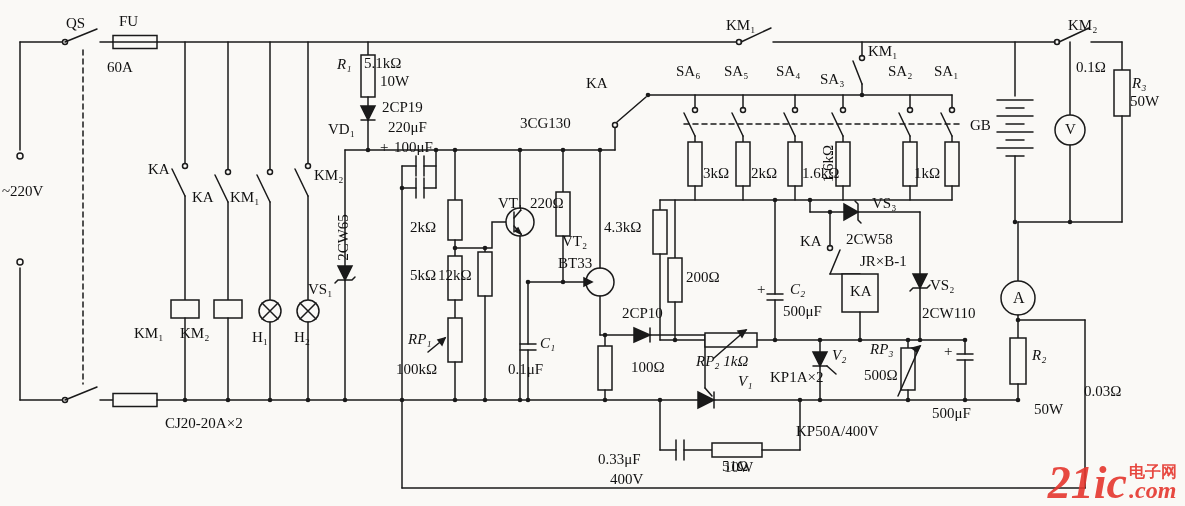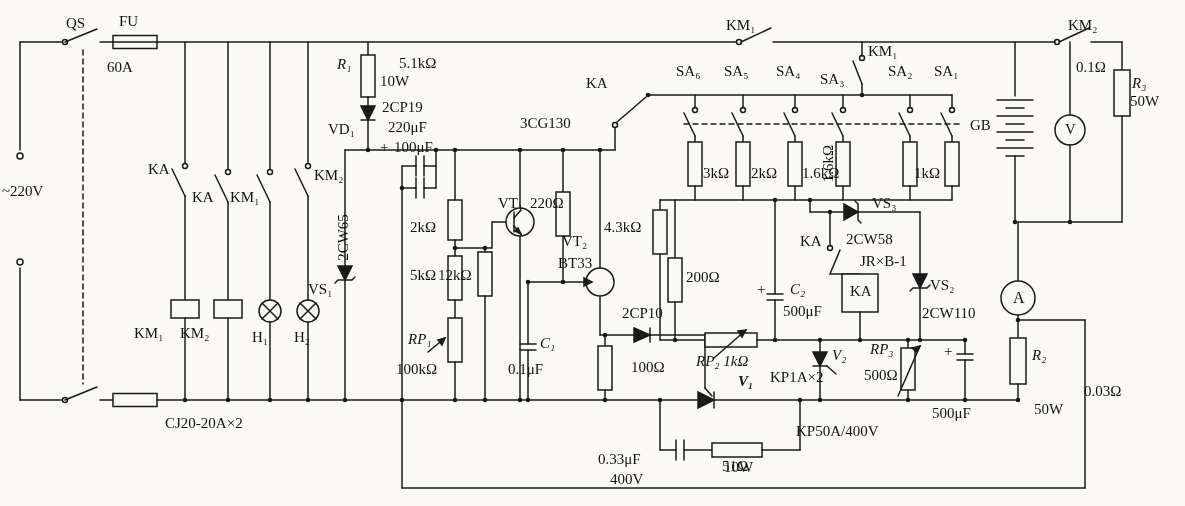--- a/index.html
+++ b/index.html
@@ -333,21 +333,21 @@
     </g>
   </svg>
 
   <div class="labels-layer">
       <span class="lbl" style="left: 66px; top: 16px;">QS</span>
       <span class="lbl" style="left: 119px; top: 14px;">FU</span>
       <span class="lbl" style="left: 107px; top: 60px;">60A</span>
       <span class="lbl" style="left: 726px; top: 18px;">KM₁</span>
       <span class="lbl" style="left: 1068px; top: 18px;">KM₂</span>
       <span class="lbl" style="left: 337px; top: 57px; font-style: italic;">R₁</span>
-      <span class="lbl" style="left: 399px; top: 56px; text-align: center;">5.1kΩ</span>
+      <span class="lbl" style="left: 364px; top: 56px; text-align: center;">5.1kΩ</span>
       <span class="lbl" style="left: 380px; top: 74px;">10W</span>
       <span class="lbl" style="left: 382px; top: 100px;">2CP19</span>
       <span class="lbl" style="left: 328px; top: 122px;">VD₁</span>
       <span class="lbl" style="left: 388px; top: 120px;">220μF</span>
       <span class="lbl" style="left: 380px; top: 140px;">+</span>
       <span class="lbl" style="left: 394px; top: 140px;">100μF</span>
       <span class="lbl" style="left: 520px; top: 116px;">3CG130</span>
       <span class="lbl" style="left: 586px; top: 76px;">KA</span>
       <span class="lbl" style="left: 676px; top: 64px;">SA₆</span>
       <span class="lbl" style="left: 724px; top: 64px;">SA₅</span>
@@ -399,30 +399,37 @@
       <span class="lbl" style="left: 396px; top: 362px;">100kΩ</span>
       <span class="lbl" style="left: 540px; top: 336px; font-style: italic;">C₁</span>
       <span class="lbl" style="left: 508px; top: 362px;">0.1μF</span>
       <span class="lbl" style="left: 622px; top: 306px;">2CP10</span>
       <span class="lbl" style="left: 631px; top: 360px;">100Ω</span>
       <span class="lbl" style="left: 696px; top: 354px; font-style: italic;">RP₂ 1kΩ</span>
       <span class="lbl" style="left: 832px; top: 348px; font-style: italic;">V₂</span>
       <span class="lbl" style="left: 770px; top: 370px;">KP1A×2</span>
       <span class="lbl" style="left: 870px; top: 342px; font-style: italic;">RP₃</span>
       <span class="lbl" style="left: 864px; top: 368px;">500Ω</span>
-      <span class="lbl" style="left: 738px; top: 374px; font-style: italic; font-weight: bold;">V₁</span>
+      <span class="lbl" style="left: 738px; top: 374px; font-style: italic;">V₁</span>
       <span class="lbl" style="left: 1032px; top: 348px; font-style: italic;">R₂</span>
       <span class="lbl" style="left: 1084px; top: 384px;">0.03Ω</span>
       <span class="lbl" style="left: 1034px; top: 402px;">50W</span>
       <span class="lbl" style="left: 944px; top: 344px;">+</span>
       <span class="lbl" style="left: 932px; top: 406px;">500μF</span>
       <span class="lbl" style="left: 165px; top: 416px;">CJ20-20A×2</span>
       <span class="lbl" style="left: 722px; top: 420px; margin-top: 39px;">51Ω</span>
       <span class="lbl" style="left: 724px; top: 460px;">10W</span>
       <span class="lbl" style="left: 598px; top: 452px;">0.33μF</span>
       <span class="lbl" style="left: 610px; top: 472px;">400V</span>
       <span class="lbl" style="left: 796px; top: 424px;">KP50A/400V</span>
       <span class="lbl" style="left: 1013px; top: 290px; font-size: 16px;">A</span>
       <span class="lbl" style="left: 1065px; top: 122px; font-size: 15px;">V</span>
     </div>
 
+  <div class="watermark" style="color: rgb(229, 55, 46);">
+    <span class="wm-brand">21ic</span>
+    <span class="wm-col">
+      <span class="wm-cn">电子网</span>
+      <span class="wm-suffix">.com</span>
+    </span>
+  </div>
 
 </div>
 
 </body></html>

